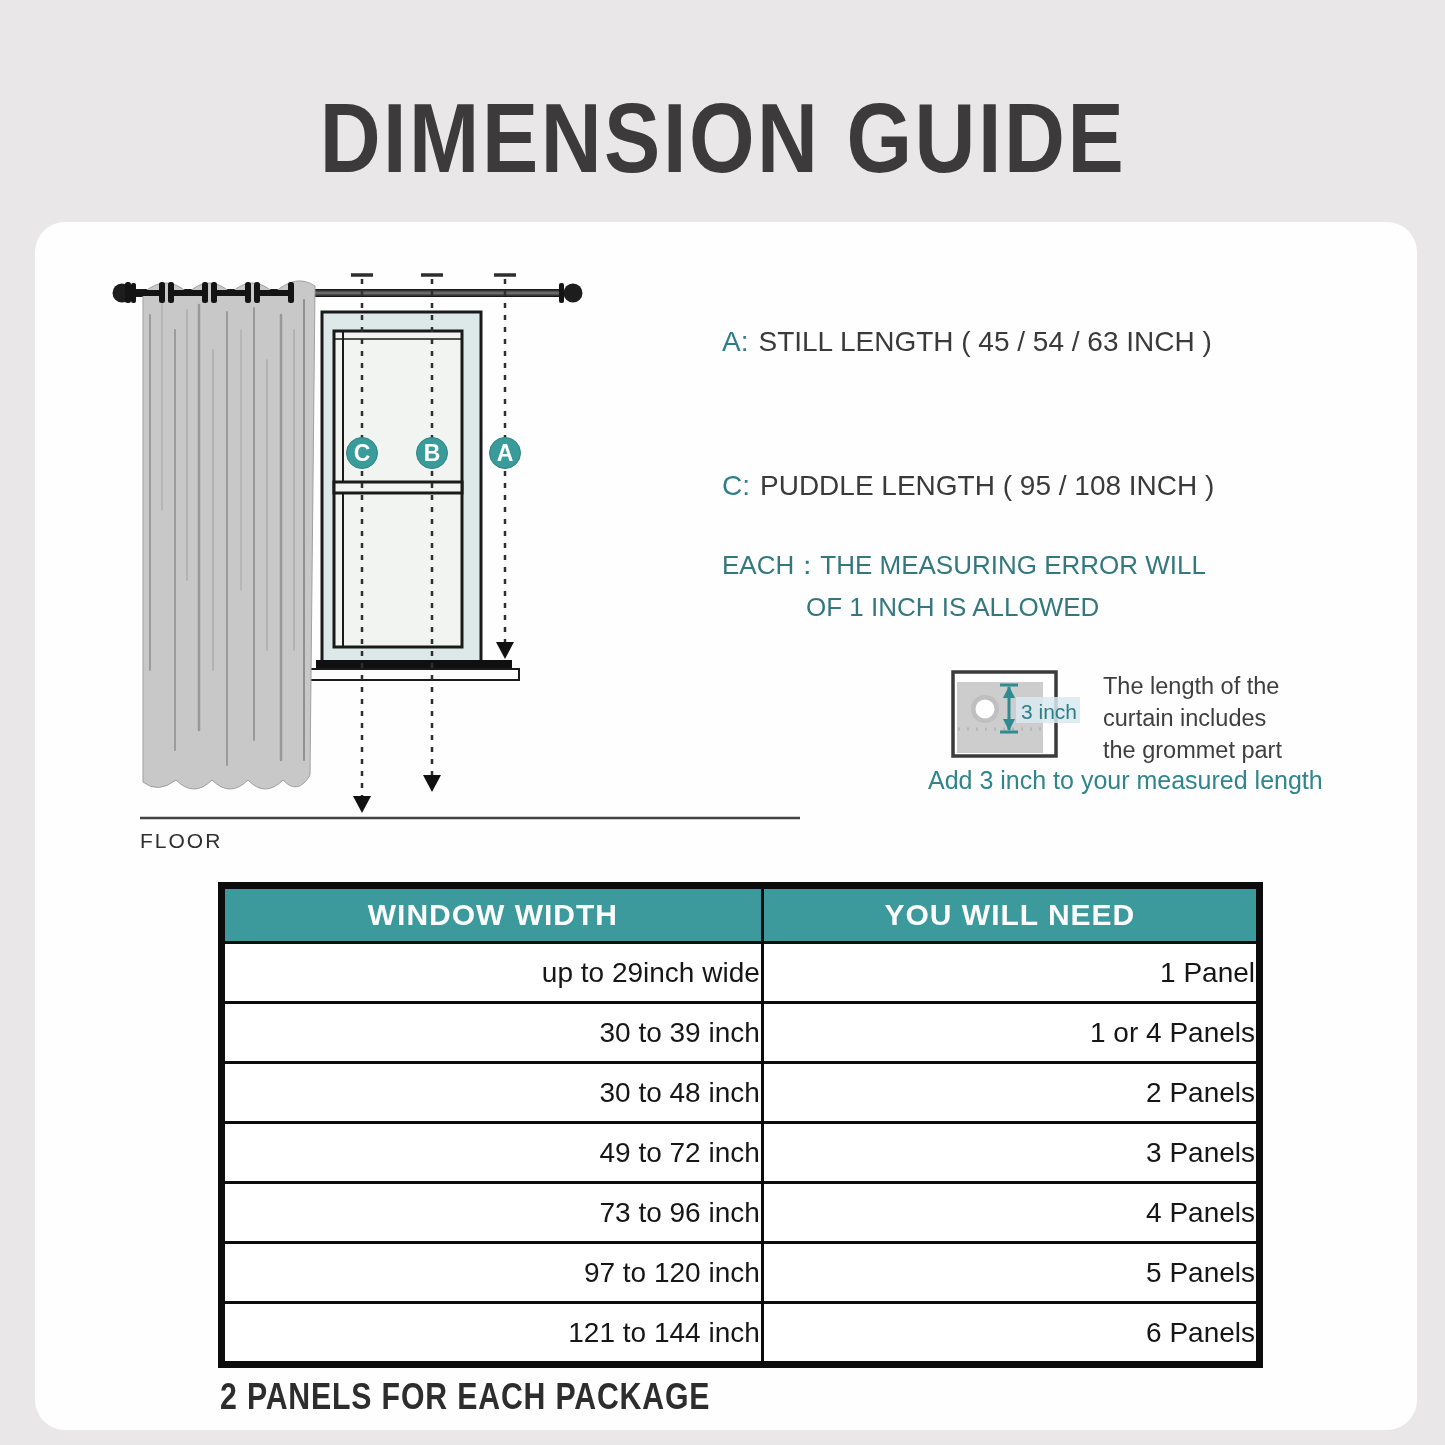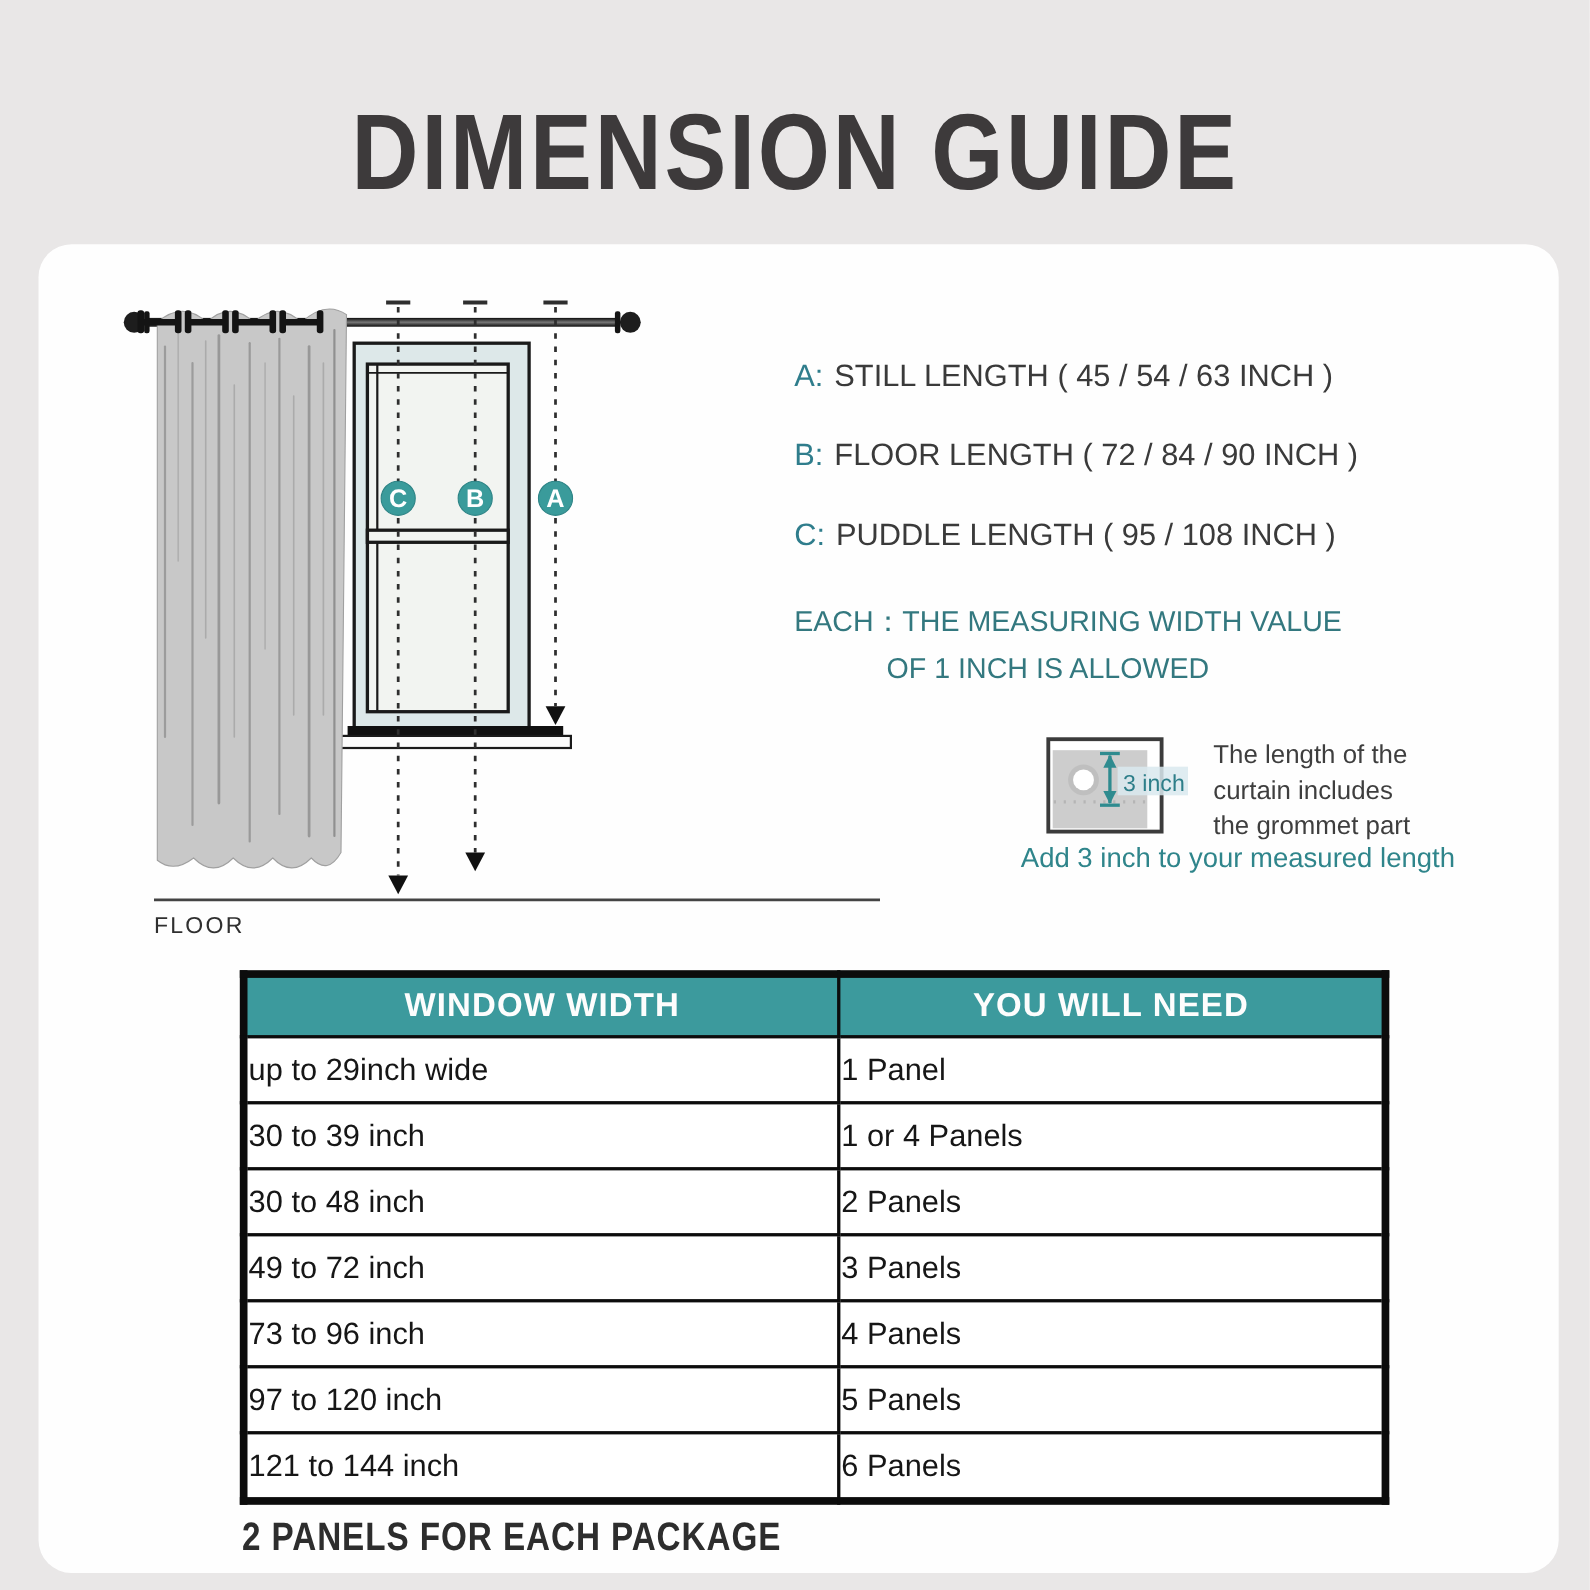--- a/index.html
+++ b/index.html
@@ -17,21 +17,21 @@
   .note-line{position:absolute;white-space:nowrap;font-size:26px;color:#33787f;}
   .note-prefix{display:inline-block;min-width:84px;}
   .grom-desc{position:absolute;left:1103px;top:640px;font-size:23.5px;line-height:32px;color:#3e3e3e;}
   .grom-tip{position:absolute;left:928px;top:736px;font-size:25px;color:#2f858b;white-space:nowrap;}
   .tbl-wrap{position:absolute;left:218px;top:852px;width:1045px;}
   table{width:100%;border-collapse:collapse;table-layout:fixed;}
   table,th,td{border:3px solid #0c0c0c;}
   table{border-width:7px;padding-left:28px;}
   th{height:50px;background:#3c9a9d;color:#fdfdfd;font-size:30px;font-weight:700;
      letter-spacing:1px;text-align:center;}
-  td{height:55px;font-size:28px;color:#161616;text-align:left;background:#ffffff;}
+  td{height:55px;font-size:28px;color:#161616;text-align:right;background:#ffffff;}
   .col1{width:52.1%;}
   .footer-note{position:absolute;left:220px;top:1346px;font-size:36px;font-weight:700;
                color:#2d2d2d;letter-spacing:1px;transform:scaleX(0.84);transform-origin:left;
                white-space:nowrap;}
   svg{font-family:"Liberation Sans",sans-serif;}
 </style>
 </head>
 <body>
 
 <div class="page">
@@ -136,29 +136,26 @@
       <text x="505" y="431" text-anchor="middle" font-size="23" font-weight="bold" fill="#ffffff">A</text>
     </g>
 
     <line x1="140" y1="788" x2="800" y2="788" stroke="#444444" stroke-width="2.5"></line>
     <text x="140" y="818" font-size="21" letter-spacing="2" fill="#2f2f2f">FLOOR</text>
   </svg>
 
   <div class="spec-line" style="top:296px;">
     <span class="spec-prefix">A:</span><span>STILL LENGTH ( 45 / 54 / 63 INCH )</span>
   </div>
-  <div class="spec-line" style="top:368px;">
-    <span class="spec-prefix">B:</span><span>FLOOR LENGTH ( 72 / 84 / 90 INCH )</span>
-  </div>
   <div class="spec-line" style="top:440px;">
     <span class="spec-prefix">C:</span><span>PUDDLE LENGTH ( 95 / 108 INCH )</span>
   </div>
 
   <div class="note-line" style="left:722px;top:518px;">
-    <span class="note-prefix">EACH：</span><span>THE MEASURING WIDTH VALUE</span>
+    <span class="note-prefix">EACH：</span><span>THE MEASURING ERROR WILL</span>
   </div>
   <div class="note-line" style="left:806px;top:562px;">OF 1 INCH IS ALLOWED</div>
 
   <svg class="grom-svg" width="150" height="100" viewBox="945 635 150 100" overflow="visible">
     <rect x="953" y="642" width="103" height="84" fill="#ffffff" stroke="#3b3b3b" stroke-width="3.5"></rect>
     <rect x="957" y="652" width="86" height="71" fill="#cdcdcd"></rect>
     <circle cx="985" cy="679" r="14" fill="#bfbfbf"></circle>
     <circle cx="985" cy="679" r="9.5" fill="#ffffff"></circle>
     <line x1="958" y1="699" x2="1042" y2="699" stroke="#b5b5b5" stroke-width="3" stroke-dasharray="2 7"></line>
     <rect x="1016" y="667" width="64" height="26" fill="#d9e9ef" opacity="0.85"></rect>

